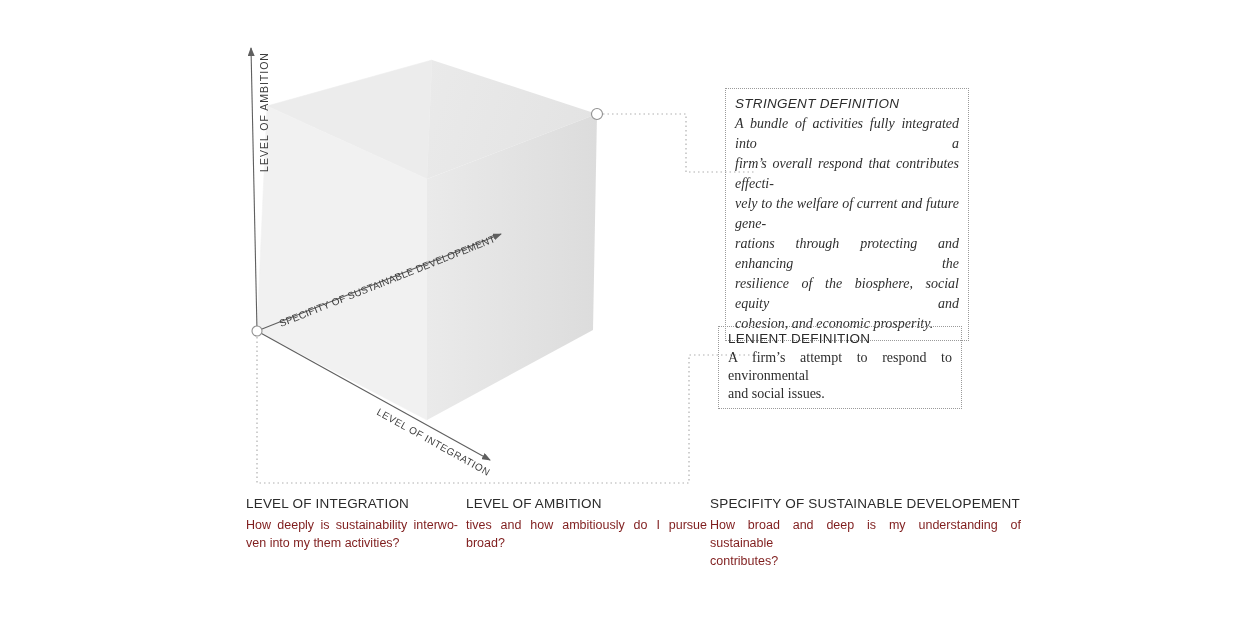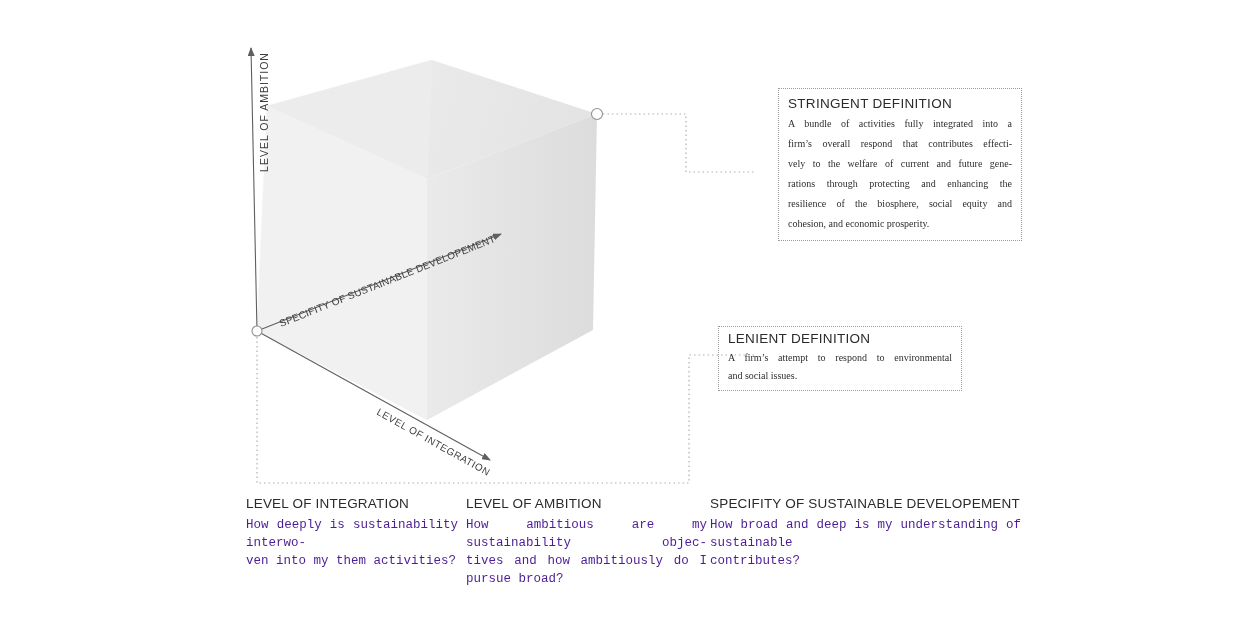--- a/index.html
+++ b/index.html
@@ -7,42 +7,42 @@
     position:relative; width:1241px; height:617px; background:#ffffff;
     font-family:"Liberation Sans", sans-serif; overflow:hidden;
   }
   .diagram-svg { position:absolute; left:0; top:0; width:1241px; height:617px; }
 
   
   .defbox {
     position:absolute; border:1px dotted #9a9a9a; background:transparent;
     box-sizing:border-box; color:#2b2b2b;
   }
-  .defbox.stringent { left:778px; top:88px;  width:244px; padding:7px 9px 6px; }
+  .defbox.stringent { left:725px; top:88px;  width:244px; padding:7px 9px 6px;font-style:italic; }
   .defbox.lenient  { left:718px; top:326px; width:244px; padding:4px 9px 5px; }
   .defbox-title {
     font-size:13.5px; letter-spacing:0.3px; color:#2b2b2b; margin-bottom:3px;
   }
   .defline {
-    font-family:"Liberation Serif", serif; font-size:10px; color:#2e2e2e;
+    font-family:"Liberation Serif", serif; font-size:14px; color:#2e2e2e;
     line-height:20px; text-align:justify; text-align-last:justify;
   }
   .defline.last { text-align-last:left; }
   .defbox.lenient .defline { line-height:18px; }
 
   
   .caption { position:absolute; top:496px; }
   .caption.c1 { left:246px; width:212px; }
   .caption.c2 { left:466px; width:241px; }
   .caption.c3 { left:710px; width:311px; }
   .caption-title {
     font-size:13.5px; letter-spacing:0.2px; color:#2b2b2b; margin-bottom:5px;
   }
   .capline {
-    font-family:Liberation Mono, monospace; font-size:12.5px; color:#4c1d95;
+    font-family:Liberation Sans, sans-serif; font-size:12.5px; color:#7f1d1d;
     line-height:18px; text-align:justify; text-align-last:justify;
   }
   .capline.last { text-align-last:left; }
 
   
   .axis-label { font-family:"Liberation Sans", sans-serif; fill:#3c3c3c; }
 </style>
 </head>
 <body>
 
@@ -105,21 +105,20 @@
   </div>
 
   <div class="caption c1">
     <div class="caption-title">LEVEL OF INTEGRATION</div>
     <div class="capline">How deeply is sustainability interwo-</div>
     <div class="capline last">ven into my them activities?</div>
   </div>
 
   <div class="caption c2">
     <div class="caption-title">LEVEL OF AMBITION</div>
-    <div class="capline">How ambitious are my sustainability objec-</div>
     <div class="capline last">tives and how ambitiously do I pursue broad?</div>
   </div>
 
   <div class="caption c3">
     <div class="caption-title">SPECIFITY OF SUSTAINABLE DEVELOPEMENT</div>
     <div class="capline">How broad and deep is my understanding of sustainable</div>
     <div class="capline last">contributes?</div>
   </div>
 
 </div>

